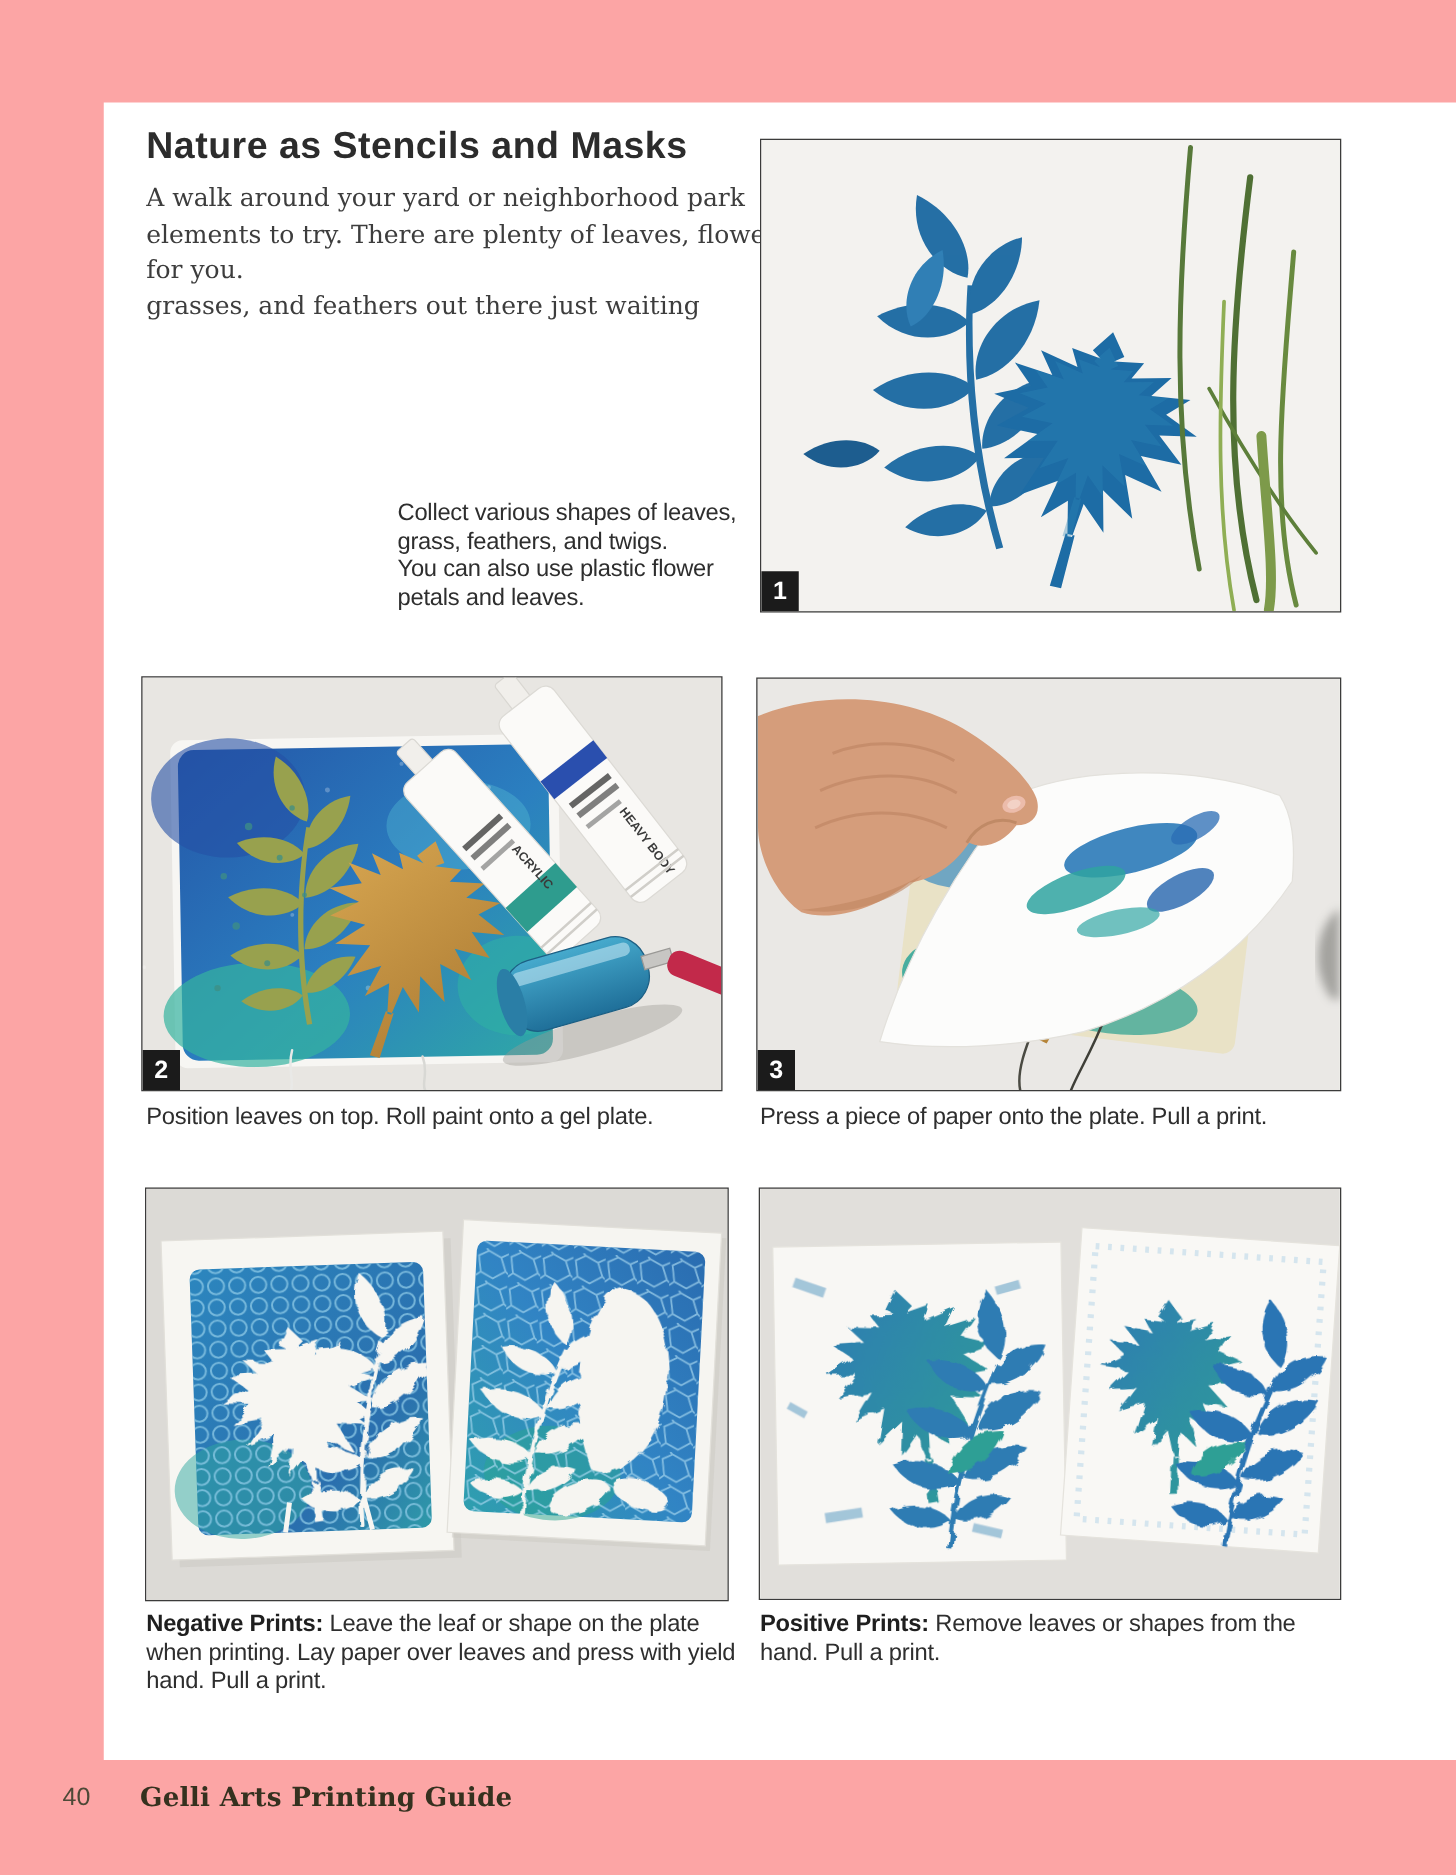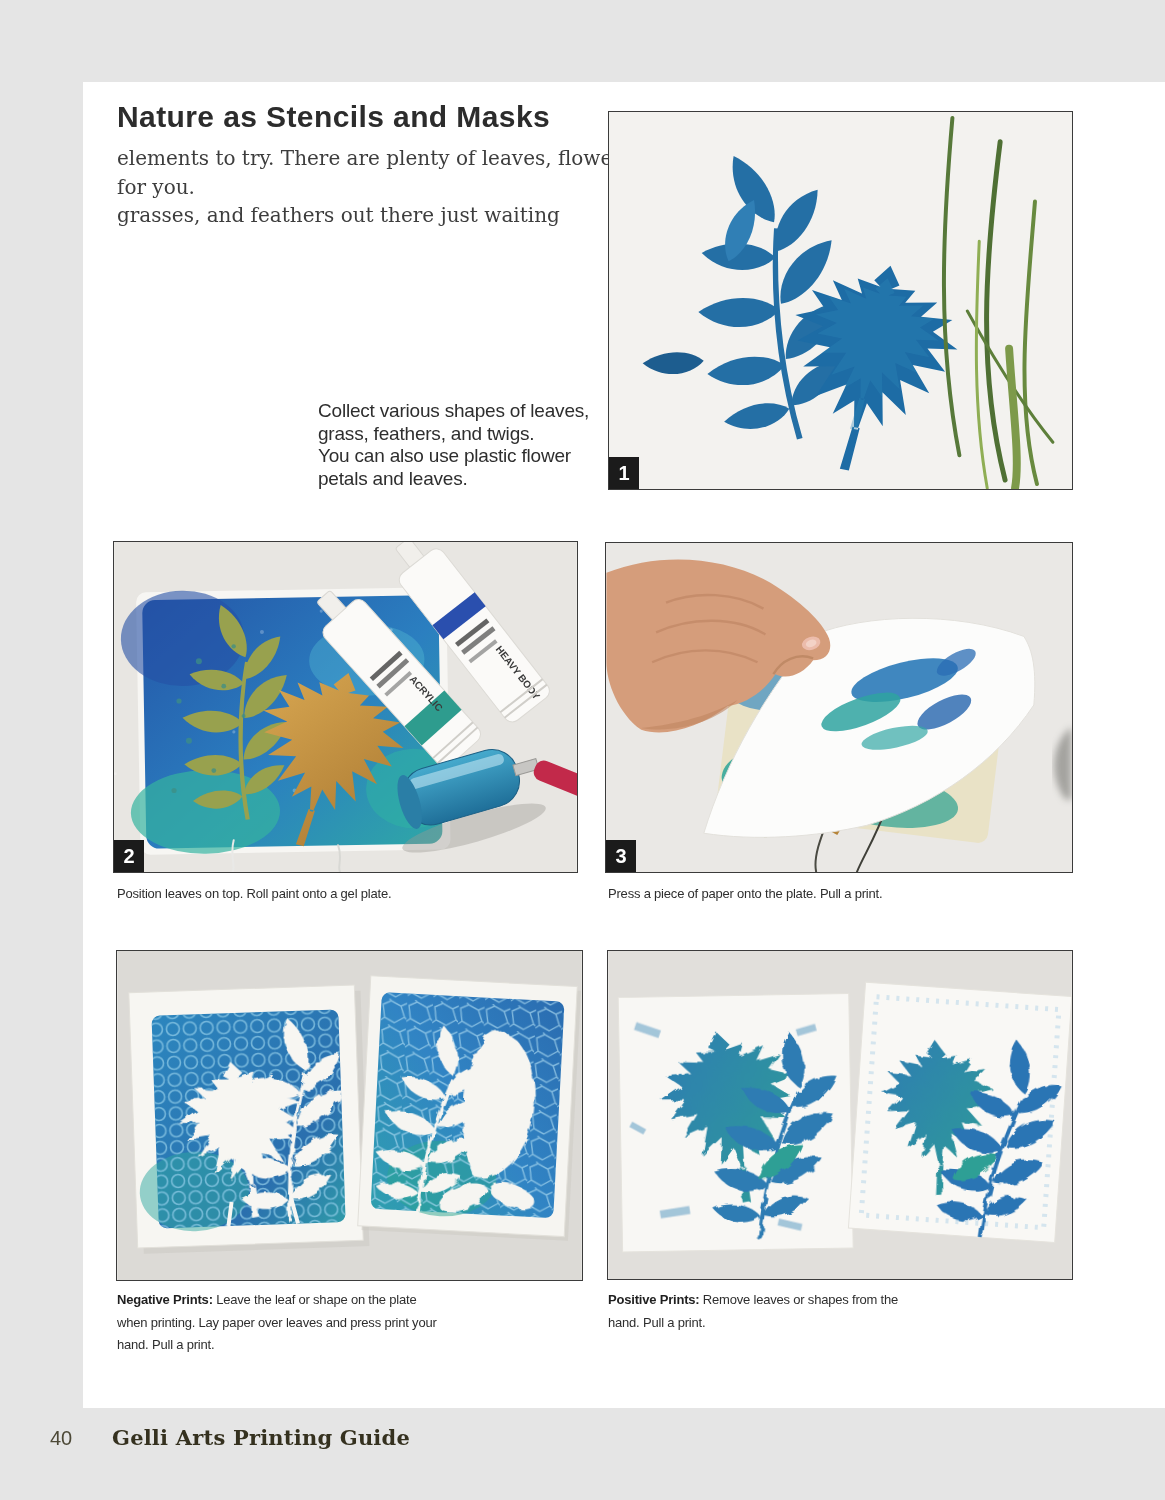--- a/index.html
+++ b/index.html
@@ -1,28 +1,28 @@
 <!DOCTYPE html>
 <html><head>
 <meta charset="utf-8">
 <style>
   html,body{margin:0;padding:0;background:#ffffff;}
-  .page{position:relative;width:1165px;height:1500px;background:#e5e5e5;overflow:hidden;
+  .page{position:relative;width:1165px;height:1500px;background:#fca5a5;overflow:hidden;
         font-family:"Liberation Sans",sans-serif;}
   .content{position:absolute;left:83px;top:82px;width:1082px;height:1326px;background:#ffffff;}
   .abs{position:absolute;}
   .title{left:117px;top:100px;font-size:30px;font-weight:600;letter-spacing:.4px;color:#2c2c2c;}
   .intro{left:117px;top:144px;font-family:"DejaVu Serif","Liberation Serif",serif;
          font-size:20px;line-height:28.6px;color:#3d3d3d;}
   .note{left:318px;top:400px;font-size:19px;line-height:22.6px;letter-spacing:-.2px;color:#2e2e2e;}
   .photo{position:absolute;border:1px solid #3b3b3b;box-sizing:border-box;overflow:hidden;background:#f0efec;}
   .photo svg{display:block;width:100%;height:100%;}
   .badge{position:absolute;left:0;bottom:0;width:30px;height:32px;background:#1b1b1b;color:#fff;
          display:flex;align-items:center;justify-content:center;font-size:20px;font-weight:bold;}
-  .caption{font-size:13px;letter-spacing:-.2px;color:#2e2e2e;line-height:22.5px;}
+  .caption{font-size:19px;letter-spacing:-.2px;color:#2e2e2e;line-height:22.5px;}
   .caption b{font-weight:bold;color:#1f1f1f;}
   .footer-num{left:50px;top:1427px;font-size:20px;color:#4d4937;text-align:right;}
   .footer-title{left:112px;top:1425px;font-family:"DejaVu Serif","Liberation Serif",serif;
                 font-weight:bold;font-size:21px;color:#35311f;letter-spacing:.2px;}
 </style>
 </head>
 <body>
 
 <div class="page">
 
@@ -82,20 +82,21 @@
       <filter id="soft">
           <feGaussianBlur stdDeviation="4"></feGaussianBlur>
         </filter>
     </defs>
   </svg>
 
   <div class="content"></div>
 
   <div class="abs title">Nature as Stencils and Masks</div>
   <div class="abs intro">
+    <div>A walk around your yard or neighborhood park</div>
     <div>elements to try. There are plenty of leaves, flowers,</div>
     <div>for you.</div>
     <div>grasses, and feathers out there just waiting</div>
   </div>
 
   <div class="abs note">
     <div>Collect various shapes of leaves,</div>
     <div>grass, feathers, and twigs.</div>
     <div>You can also use plastic flower</div>
     <div>petals and leaves.</div>
@@ -306,21 +307,21 @@
           <use href="#oakLeaf" fill="url(#posGrad)" transform="translate(262,96) rotate(-6) scale(1.25,1.3)"></use>
           <use href="#ashLeaf" fill="#2a74b4" transform="translate(338,58) rotate(6) scale(1.0)"></use>
           <use href="#leaflet" fill="#2f9f95" transform="translate(352,230) rotate(-20) scale(1.0)"></use>
         </g>
       </g>
     </svg>
   </div>
 
   <div class="abs caption" style="left:117px;top:1289px;width:505px;">
     <div><b>Negative Prints:</b> <span>Leave the leaf or shape on the plate</span></div>
-    <div>when printing. Lay paper over leaves and press print your</div>
+    <div>when printing. Lay paper over leaves and press with yield</div>
     <div>hand. Pull a print.</div>
   </div>
   <div class="abs caption" style="left:608px;top:1289px;width:505px;">
     <div><b>Positive Prints:</b> <span>Remove leaves or shapes from the</span></div>
     <div>hand. Pull a print.</div>
   </div>
 
   <div class="abs footer-num">40</div>
   <div class="abs footer-title">Gelli Arts Printing Guide</div>
 

